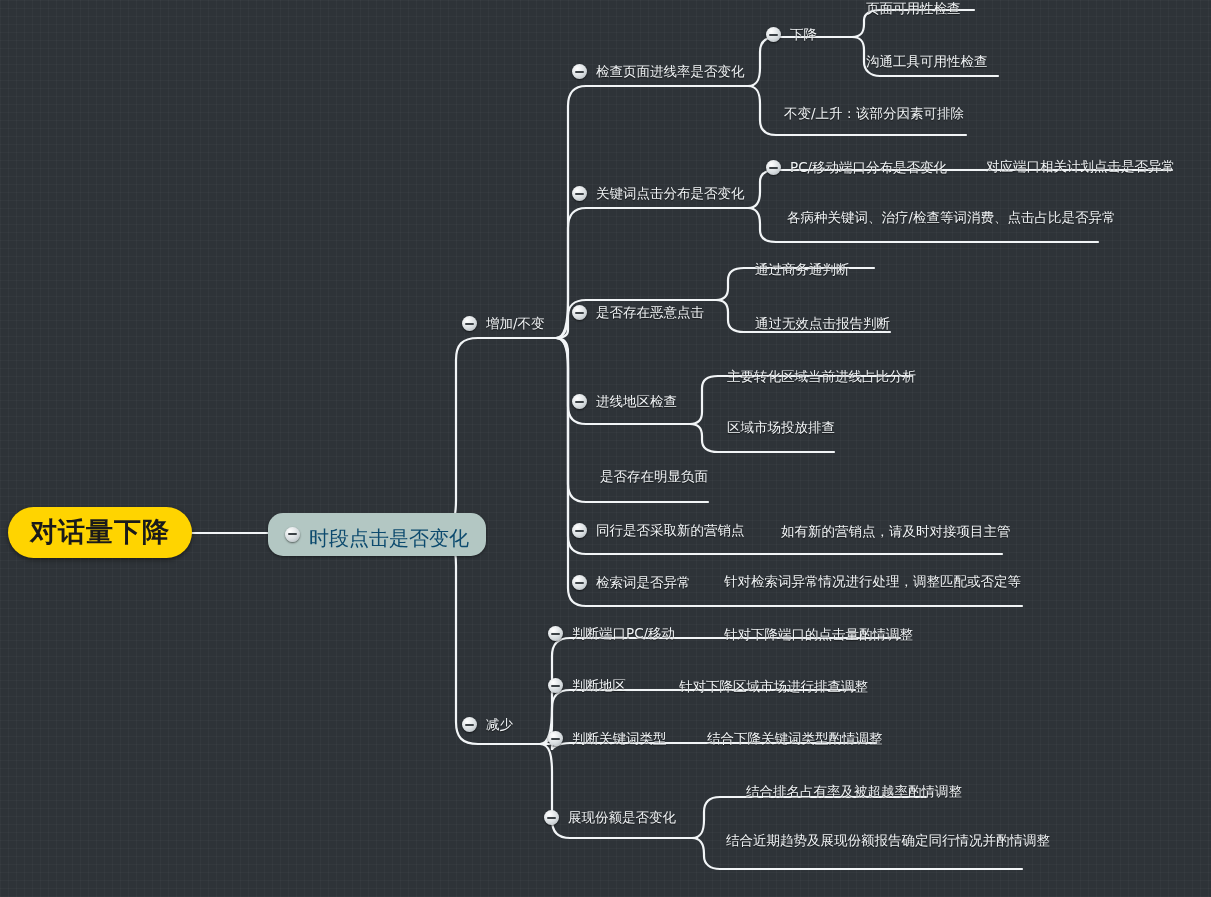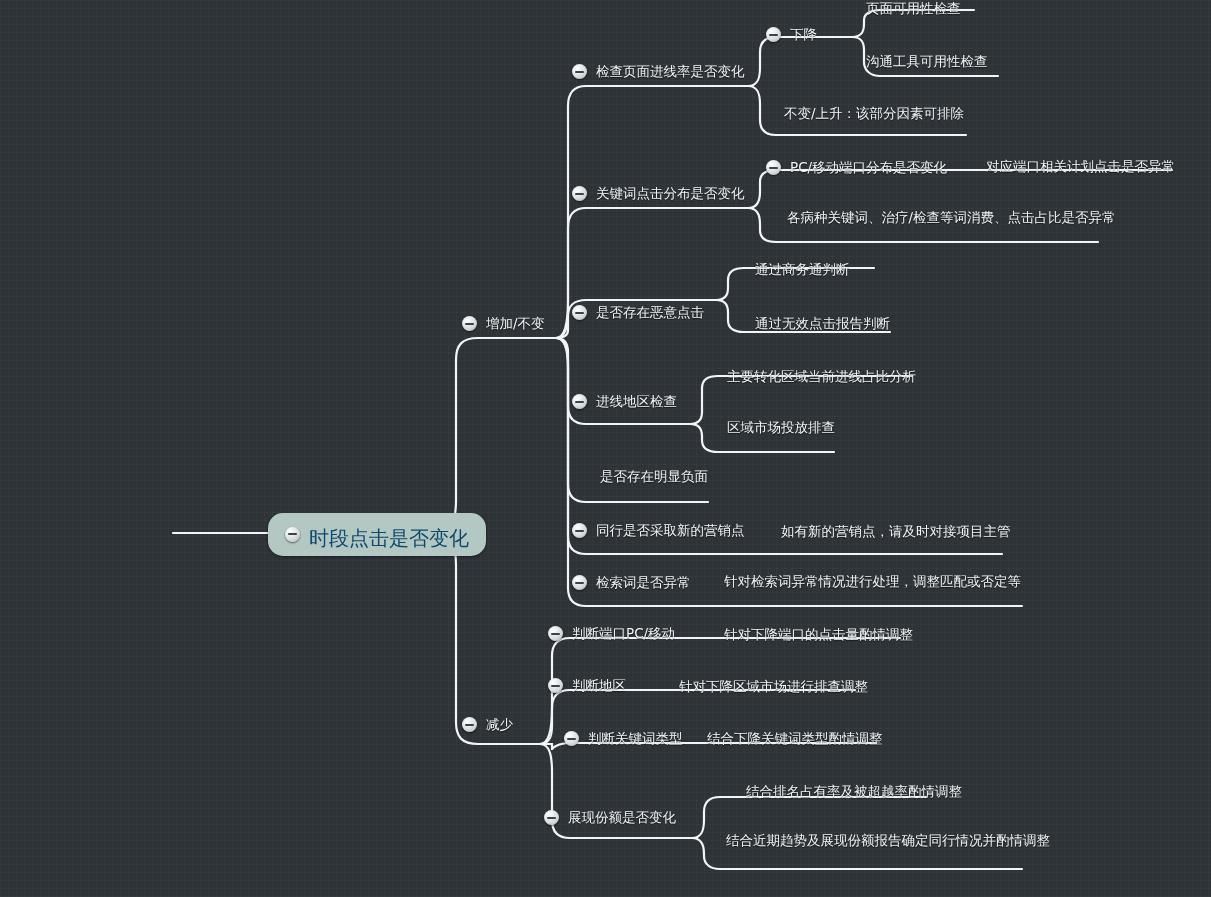--- a/index.html
+++ b/index.html
@@ -167,20 +167,23 @@
       <path d="M696,743 L876,743"></path>
 
       <path d="M570,838 L692,838"></path>
       <path d="M692,838 C702,838 704,830 704,820 L704,812 C704,802 710,797 720,797"></path>
       <path d="M692,838 C702,838 704,846 704,854 L704,856 C704,864 710,869 720,869"></path>
       <path d="M720,797 L926,797"></path>
       <path d="M720,869 L1022,869"></path>
     </g>
   </svg>
 
+  <div class="node root" style="left:8px; top:507px;">
+    <span class="label">对话量下降</span>
+  </div>
 
   <div class="node pill" style="left:268px; top:513px;">
     <span class="toggle"></span>
     <span class="label">时段点击是否变化</span>
   </div>
 
   <div class="node plain" style="left:462px; top:316px;">
     <span class="toggle"></span>
     <span class="label">增加/不变</span>
   </div>
@@ -274,21 +277,21 @@
   </div>
 
   <div class="node plain" style="left:548px; top:678px;">
     <span class="toggle"></span>
     <span class="label">判断地区</span>
   </div>
   <div class="node plain" style="left:679px; top:680px;">
     <span class="label">针对下降区域市场进行排查调整</span>
   </div>
 
-  <div class="node plain" style="left:564px; top:731px;">
+  <div class="node plain" style="left:548px; top:731px;">
     <span class="toggle"></span>
     <span class="label">判断关键词类型</span>
   </div>
   <div class="node plain" style="left:707px; top:732px;">
     <span class="label">结合下降关键词类型酌情调整</span>
   </div>
 
   <div class="node plain" style="left:544px; top:810px;">
     <span class="toggle"></span>
     <span class="label">展现份额是否变化</span>

